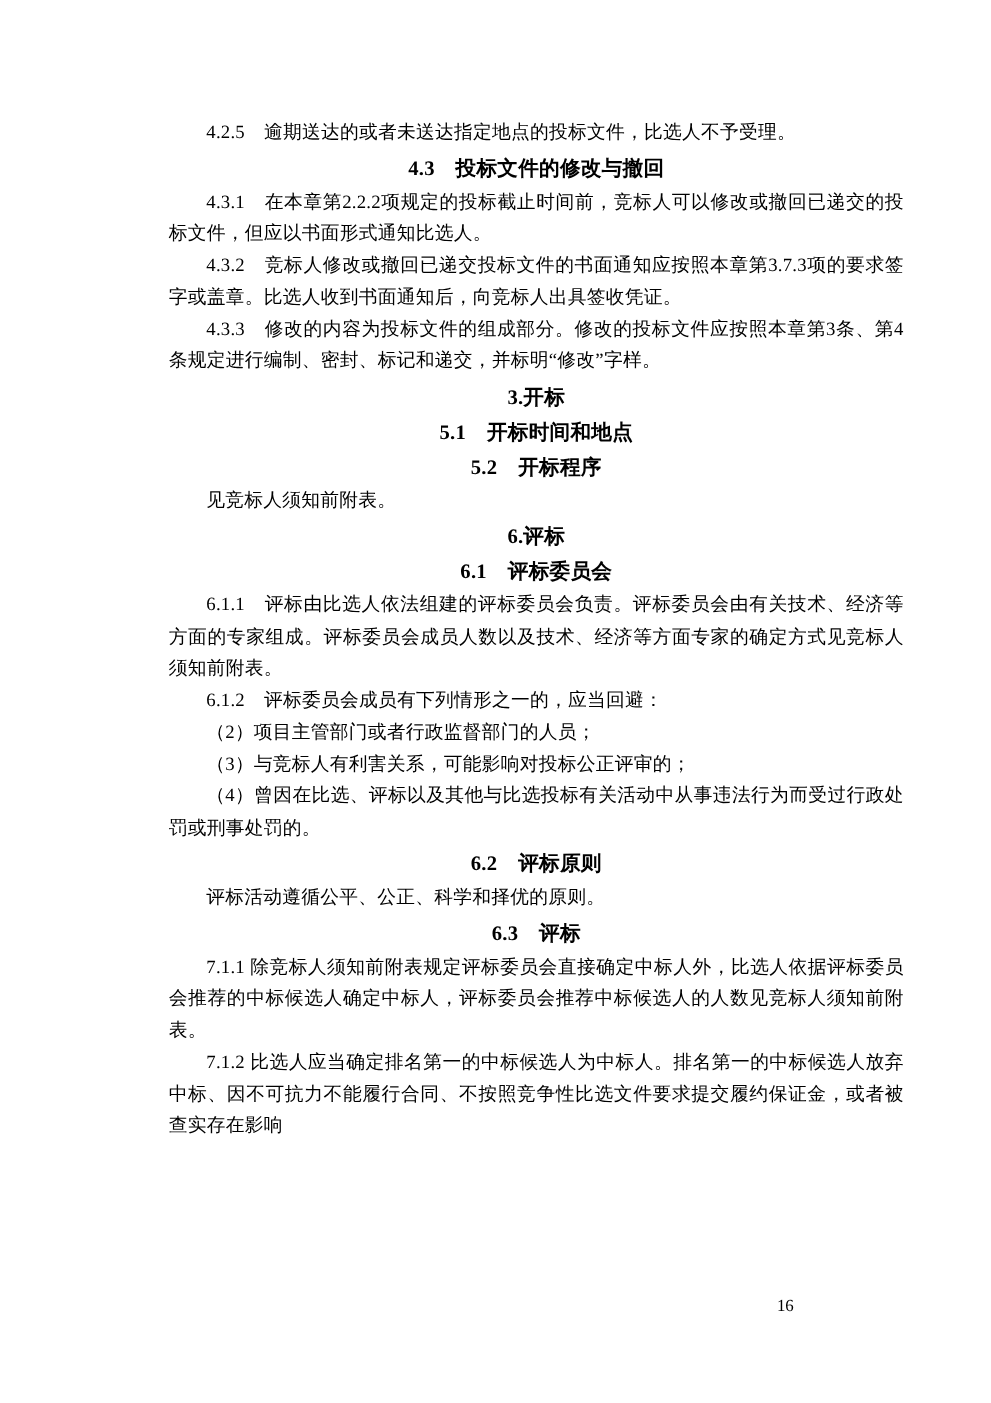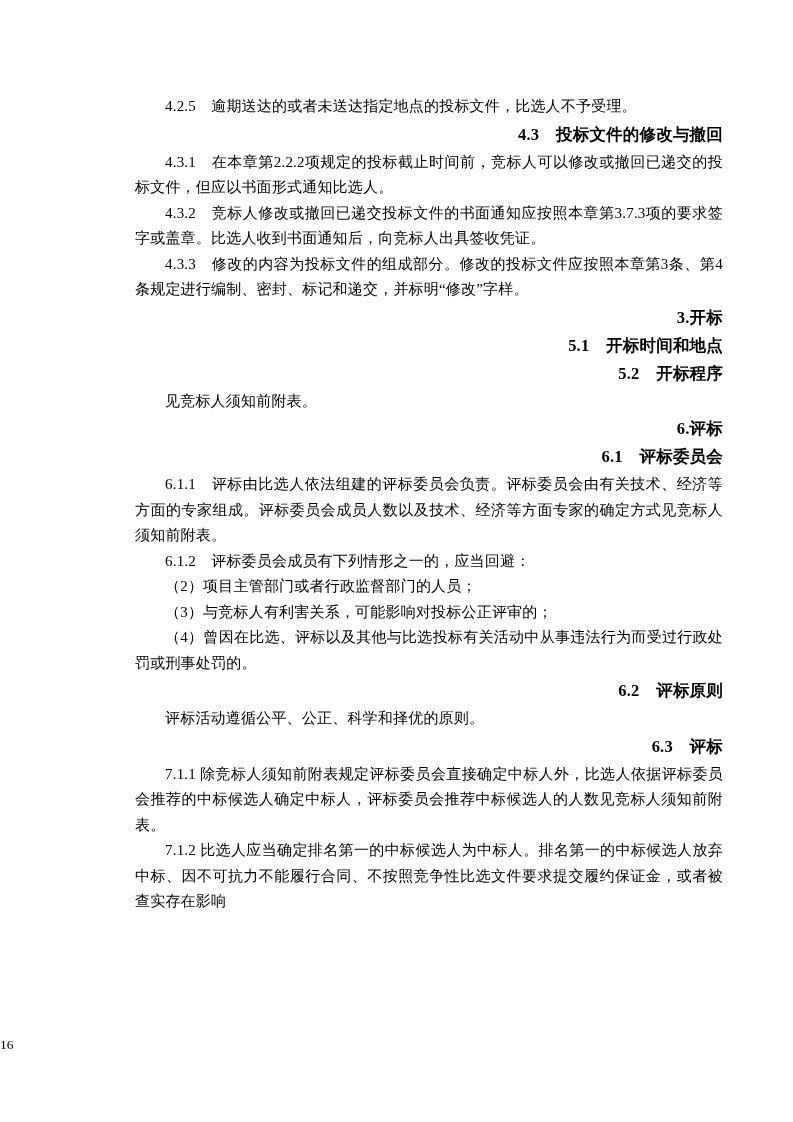--- a/index.html
+++ b/index.html
@@ -29,29 +29,29 @@
     line-height: 25.5px;
     text-indent: 2em;
     text-align: justify;
     letter-spacing: 0.2px;
   }
   .heading {
     margin: 2px 0;
     font-size: 16.5px;
     line-height: 26px;
     font-weight: bold;
-    text-align: right;
+    text-align: center;
     letter-spacing: 0.2px;
   }
   .page-number {
     position: absolute;
     top: 1036px;
     left: 0;
     width: 635px;
-    text-align: left;
+    text-align: right;
     font-size: 13.5px;
     line-height: 18px;
   }
 </style>
 </head>
 <body>
 
 <div class="page">
   <div class="content">
     <p class="para">4.2.5　逾期送达的或者未送达指定地点的投标文件，比选人不予受理。</p>

